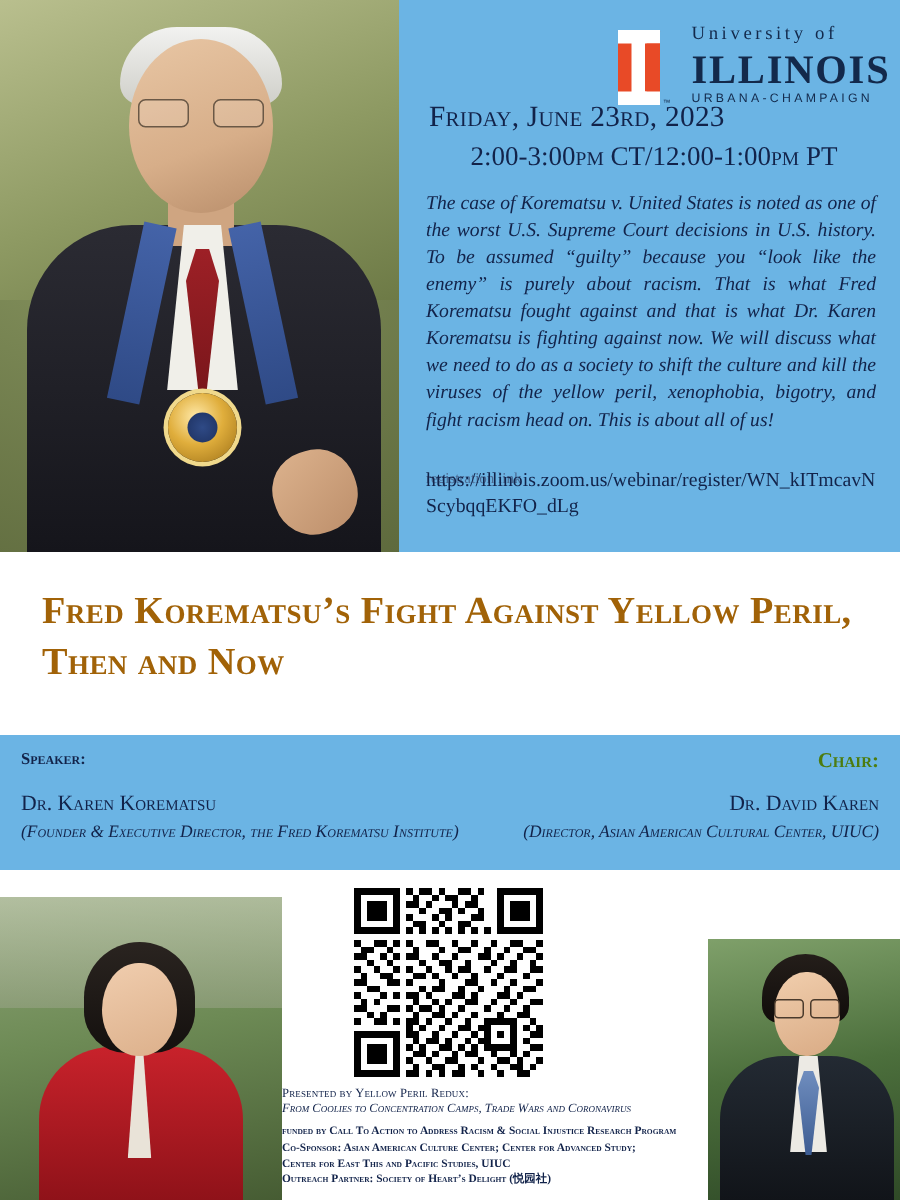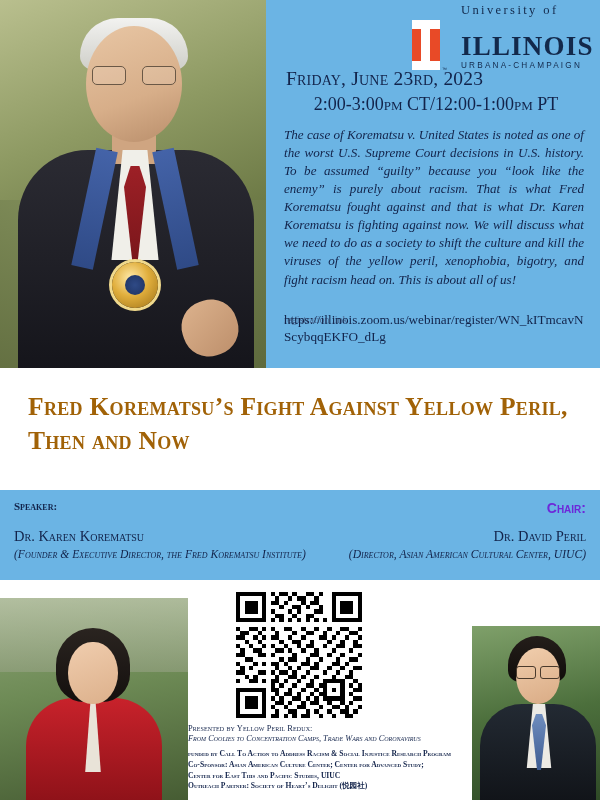--- a/index.html
+++ b/index.html
@@ -189,21 +189,21 @@
     letter-spacing: 2.4px;
     color: #13294b;
     font-weight: normal;
   }
   .logo-ill {
     font-family: "Liberation Serif", serif;
     font-size: 27px;
     letter-spacing: 1.2px;
     color: #13294b;
     font-weight: bold;
-    margin-top: 16px;
+    margin-top: 4px;
   }
   .logo-uc {
     font-family: "Liberation Sans", sans-serif;
     font-size: 8.2px;
     letter-spacing: 2.2px;
     color: #13294b;
     margin-top: 2px;
   }
 
   
@@ -309,22 +309,22 @@
     left: 14px; top: 548px;
     color: #12234a;
     font-family: "Liberation Serif", serif;
     font-style: italic;
     font-size: 11.6px;
     font-variant: small-caps;
   }
   .chair-label {
     position: absolute;
     right: 14px; top: 500px;
-    color: #6d28d9;
-    font-family: Liberation Sans, sans-serif;
+    color: #4d7c0f;
+    font-family: Liberation Serif, serif;
     font-size: 14px;
     font-variant: small-caps;
     font-weight: bold;
     text-align: center;
   }
   .chair-name {
     position: absolute;
     right: 14px; top: 528px;
     color: #12234a;
     font-family: "Liberation Serif", serif;
@@ -536,21 +536,21 @@
 
   <div class="title-area">
     <div class="title">Fred Korematsu’s Fight Against Yellow Peril, Then and Now</div>
   </div>
 
   <div class="mid-band"></div>
   <div class="spk-label">Speaker:</div>
   <div class="spk-name">Dr. Karen Korematsu</div>
   <div class="spk-title">(Founder &amp; Executive Director, the Fred Korematsu Institute)</div>
   <div class="chair-label">Chair:</div>
-  <div class="chair-name">Dr. David Peril</div>
+  <div class="chair-name">Dr. David Karen</div>
   <div class="chair-title">(Director, Asian American Cultural Center, UIUC)</div>
 
   <div class="bottom-area"></div>
 
   <div class="portrait-left">
     <div class="pl-bg"></div>
     <div class="pl-bld"></div>
     <div class="pl-body"></div>
     <div class="pl-inner"></div>
     <div class="pl-hair"></div>

